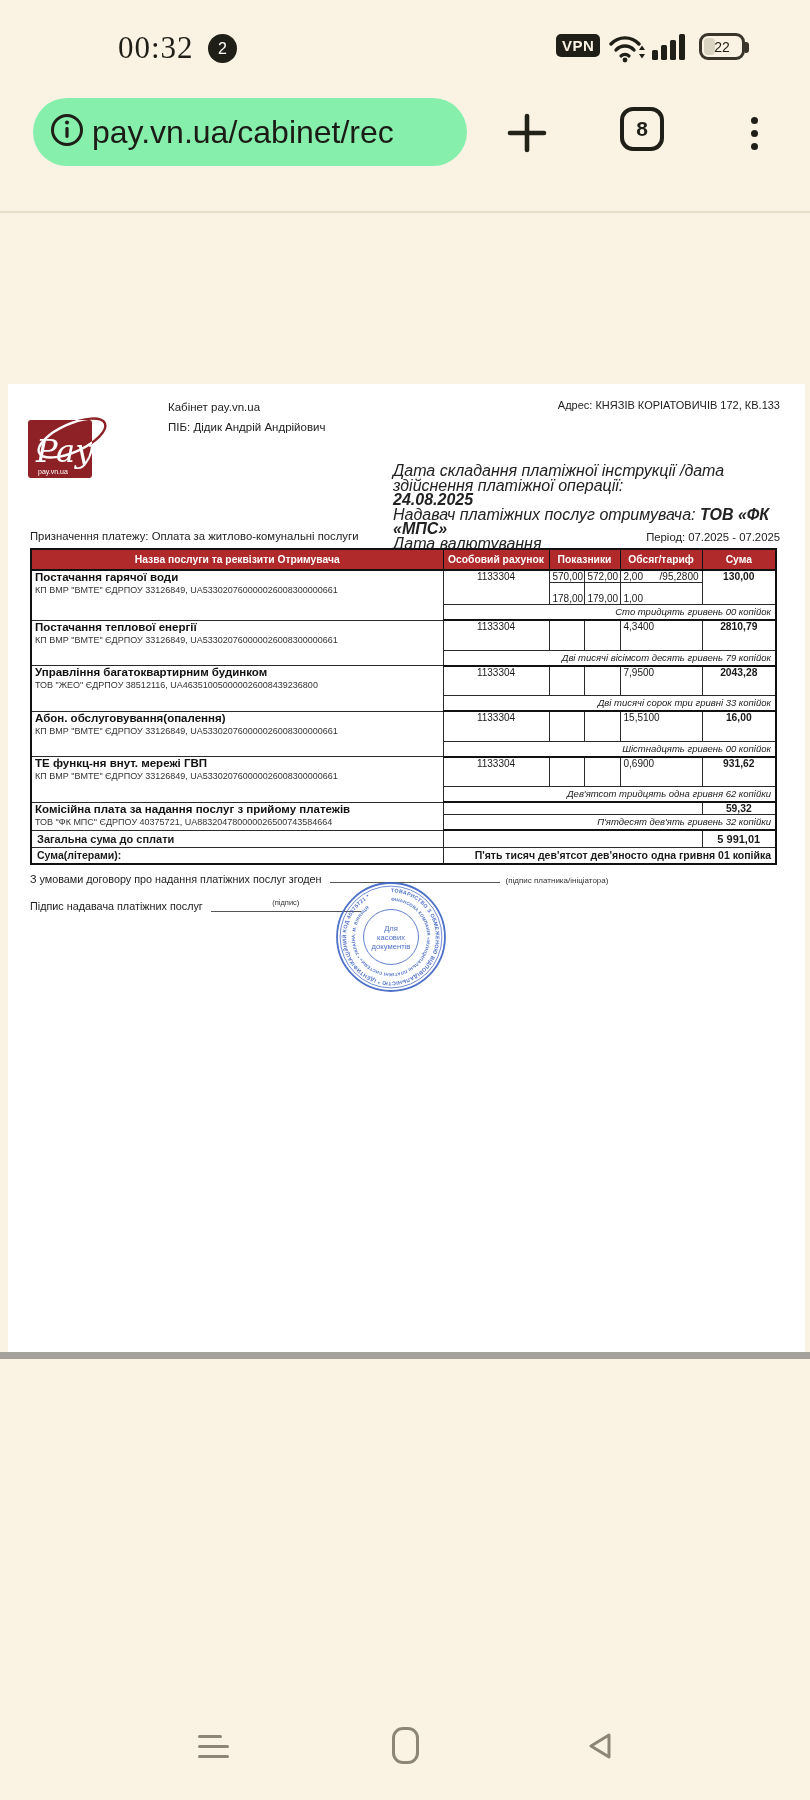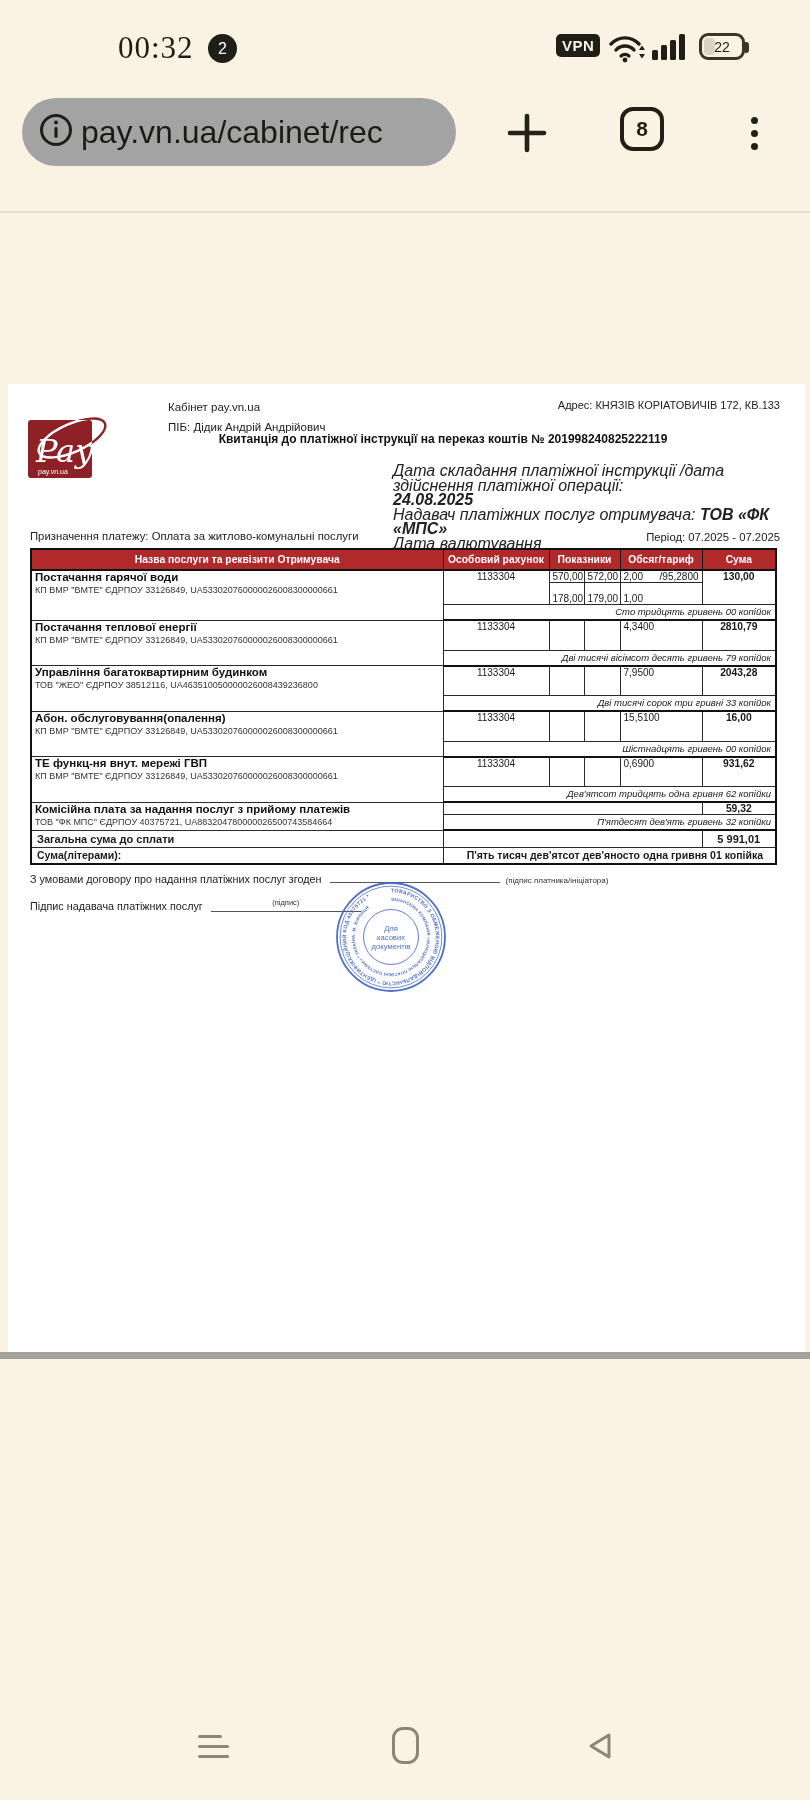--- a/index.html
+++ b/index.html
@@ -20,21 +20,21 @@
   .sb-signal{position:absolute;left:652px;top:34px;display:flex;align-items:flex-end;gap:3px;}
   .sb-signal i{display:block;width:6px;background:#1f1f17;border-radius:1.5px;}
   .sb-batt{position:absolute;left:699px;top:33px;width:46px;height:27px;border:3px solid #39352b;
     border-radius:9px;box-sizing:border-box;}
   .sb-batt .fill{position:absolute;left:2px;top:2px;bottom:2px;width:11px;background:#d9d3c2;border-radius:4px;}
   .sb-batt .pct{position:absolute;inset:0;display:flex;align-items:center;justify-content:center;
     font-size:14px;color:#1f1f17;}
   .sb-batt .nub{position:absolute;right:-7px;top:6px;width:4px;height:11px;background:#39352b;border-radius:0 3px 3px 0;}
   
   .toolbar{position:absolute;left:0;top:90px;width:810px;height:120px;}
-  .url-pill{position:absolute;left:22px;top:8px;width:434px;height:68px;background:#a3a3a3;
+  .url-pill{position:absolute;left:33px;top:8px;width:434px;height:68px;background:#86efac;
     border-radius:34px;display:flex;align-items:center;overflow:hidden;}
   .url-text{font-size:32px;color:#1c1c16;white-space:nowrap;margin-left:8px;}
   .info-icon{margin-left:17px;flex:0 0 auto;}
   .plus-btn{position:absolute;left:498px;top:14px;width:58px;height:58px;display:flex;align-items:center;justify-content:center;}
   .tabs-btn{position:absolute;left:620px;top:17px;width:44px;height:44px;border:4px solid #1f1f17;
     border-radius:13px;box-sizing:border-box;display:flex;align-items:center;justify-content:center;
     font-size:21px;font-weight:bold;color:#1f1f17;}
   .menu-btn{position:absolute;left:742px;top:17px;width:24px;height:52px;display:flex;flex-direction:column;
     align-items:center;justify-content:center;gap:6px;}
   .menu-btn i{width:7px;height:7px;border-radius:50%;background:#1f1f17;}
@@ -65,21 +65,21 @@
   td.obs-split{padding:4px 4px 0;}
   td.obs-split .fl{display:flex;justify-content:space-between;gap:8px;}
   td.obs-r{padding:5px 6px 0;margin-top:25px;}
   td.sum{text-align:center;font-weight:bold;font-size:10.3px;padding-top:5px;}
   tr.words td{font-style:italic;font-size:9.5px;text-align:right;padding:1px 4px 2px;height:13px;
     border-bottom:2px solid #111;vertical-align:middle;}
   tr.r1b td{height:16px;padding-top:10px;}
   tr.total td{font-weight:bold;height:17px;vertical-align:middle;font-size:11px;padding-left:5px;margin-left:40px;}
   tr.total td.sum{padding:0 4px;text-align:center;}
   tr.literami td{font-weight:bold;height:17px;vertical-align:middle;font-size:10.5px;padding-left:5px;}
-  tr.literami td.val{text-align:right;padding-right:12px;}
+  tr.literami td.val{text-align:right;padding-right:4px;}
   
   .agree-line{position:absolute;left:22px;top:487px;font-size:10.8px;color:#222;}
   .agree-line .uline{display:inline-block;width:170px;border-bottom:1px solid #555;height:11px;margin:0 6px 0 8px;}
   .small-note{font-size:8px;color:#333;}
   .psp-line{position:absolute;left:22px;top:514px;font-size:10.8px;color:#222;}
   .psp-line .uline2{display:inline-block;width:150px;border-bottom:1px solid #555;text-align:center;
     font-size:7.5px;color:#333;height:13px;margin-left:8px;vertical-align:bottom;}
   .stamp{position:absolute;left:327px;top:497px;opacity:.92;}
   
   .nav{position:absolute;left:0;top:1700px;width:810px;height:100px;}
@@ -164,21 +164,20 @@
         <ellipse cx="46" cy="26" rx="36" ry="14" fill="none" stroke="#ffffff" stroke-width="2.4" transform="rotate(-24 46 26)"></ellipse>
       </g>
       <text x="10" y="50" font-family="DejaVu Serif, serif" font-style="italic" font-size="32" fill="#ffffff">Pay</text>
       <text x="12" y="62" font-family="Liberation Sans, sans-serif" font-size="7" fill="#ffffff">pay.vn.ua</text>
     </svg>
   </span>
 
   <div class="hdr-cabinet">Кабінет pay.vn.ua</div>
   <div class="hdr-pib">ПІБ: Дідик Андрій Андрійович</div>
   <div class="hdr-address">Адрес: КНЯЗІВ КОРІАТОВИЧІВ 172, КВ.133</div>
-  <div class="doc-title">Квитанція до платіжної інструкції на переказ коштів № 201998240825222119</div>
 
 
   <div class="info-right">
     <div>Дата складання платіжної інструкції /дата здійснення платіжної операції:</div>
     <div><b>24.08.2025</b></div>
     <div><span>Надавач платіжних послуг отримувача: </span><b>ТОВ «ФК «МПС»</b></div>
     <div>Дата валютування</div>
   </div>
 
   <div class="purpose">

